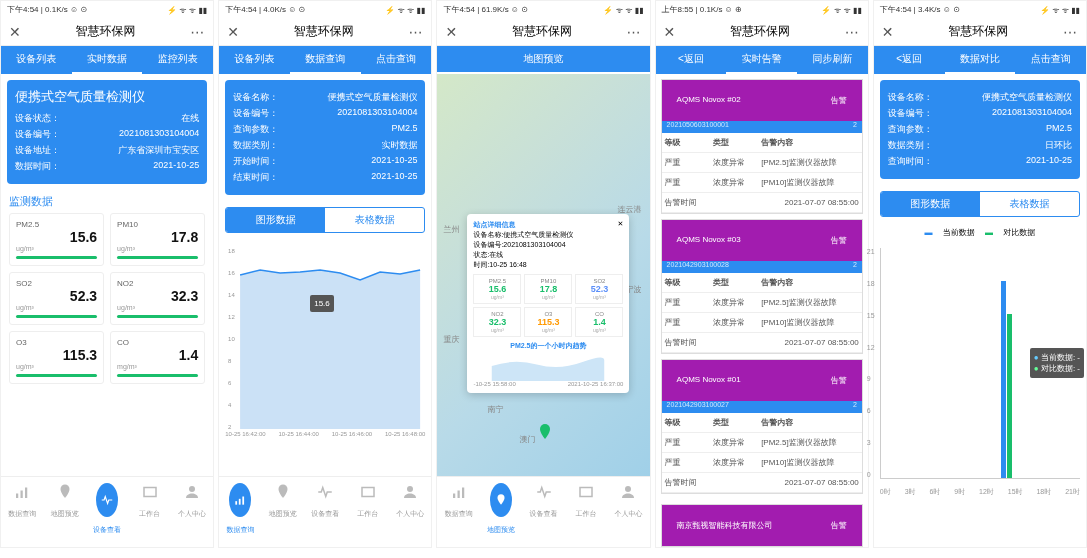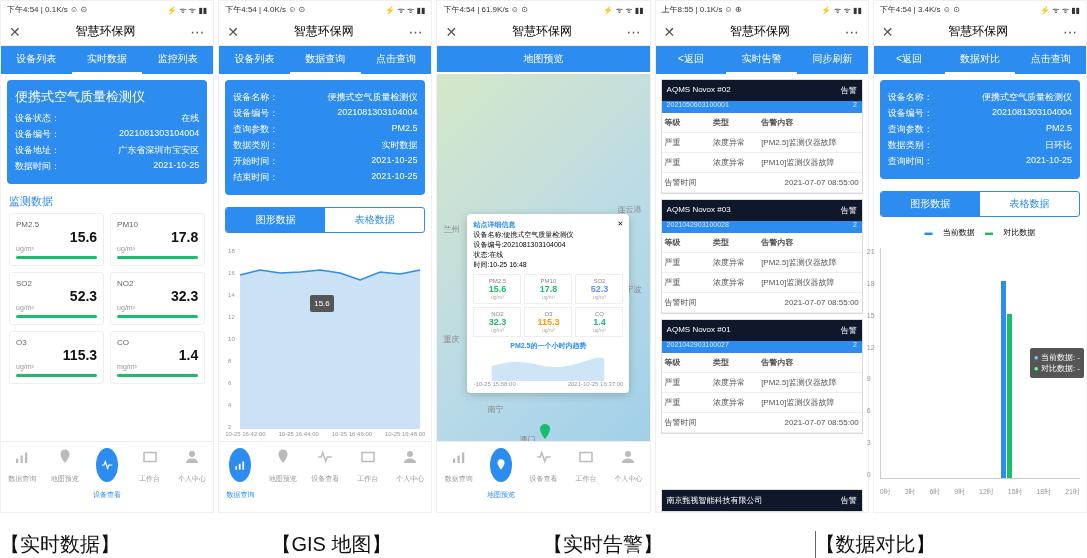--- a/index.html
+++ b/index.html
@@ -29,21 +29,21 @@
 .nav { display:flex; border-top:1px solid #eee; margin-top:auto;}
 .nav div { flex:1; text-align:center; padding:6px 0;}
 .nav .ico { width:18px; height:18px; margin:0 auto;}
 .nav .lbl { font-size:7px; color:#999; margin-top:2px;}
 .nav .on .lbl { color:#2d8cf0;}
 .nav .on .circ { background:#2d8cf0; width:22px; height:22px; border-radius:50%; margin:0 auto; display:flex; align-items:center; justify-content:center;}
 svg { display:block;}
 .caps { display:flex; width:1087px; margin-top:18px;}
 .caps div { flex:1; text-align:left; font-size:20px; color:#111;}
 .alarm { margin:5px; border:1px solid #ddd; font-size:8px;}
-.alarm .ah { background:#0f172a; color:#fff; padding:5px; display:flex; justify-content:space-between;}
+.alarm .ah { background:#a21caf; color:#fff; padding:15px; display:flex; justify-content:space-between;}
 .alarm .sub { background:#2d8cf0; color:#d0e8ff; padding:0 5px 5px; font-size:7px;}
 .alarm table { width:100%; border-collapse:collapse; font-size:8px;}
 .alarm td, .alarm th { padding:4px 3px; border-bottom:1px solid #eee; text-align:left; color:#555;}
 .popup { position:absolute; background:#fff; border-radius:4px; box-shadow:0 2px 8px rgba(0,0,0,.2); padding:6px; font-size:7px; left:30px; top:140px; width:150px;}
 .pgrid { display:grid; grid-template-columns:repeat(3,1fr); gap:3px; margin:4px 0;}
 .pm { border:1px solid #eee; padding:3px; text-align:center;}
 .pm .pv { font-size:9px; font-weight:600;}
 .mapbg { flex:1; background:linear-gradient(135deg,#d4e8c8 0%,#c8e0d8 30%,#b8dae8 60%,#a0d0e8 100%); position:relative; overflow:hidden;}
 .chartbox { margin:6px; height:190px; position:relative;}
 .legend { font-size:8px; text-align:center; margin:4px;}

